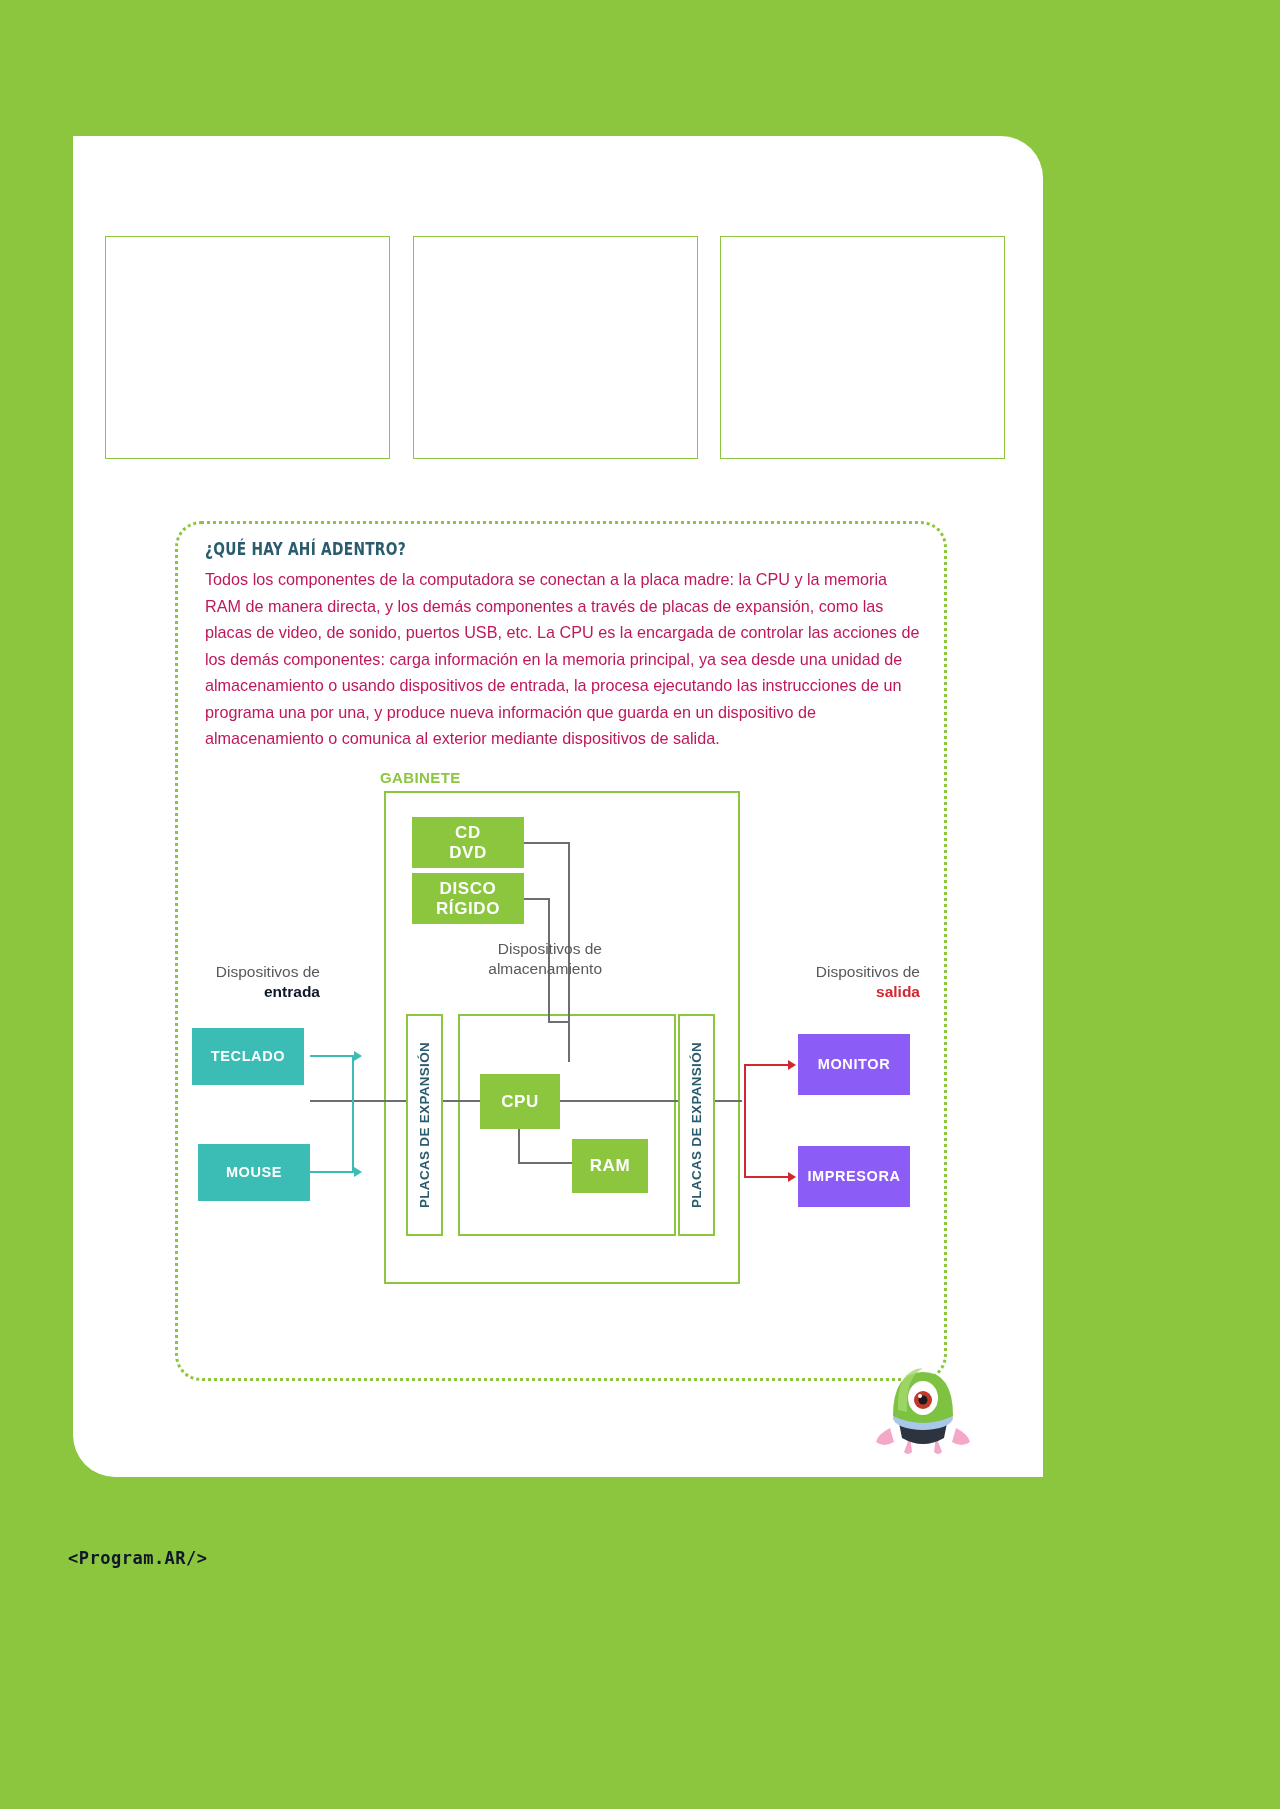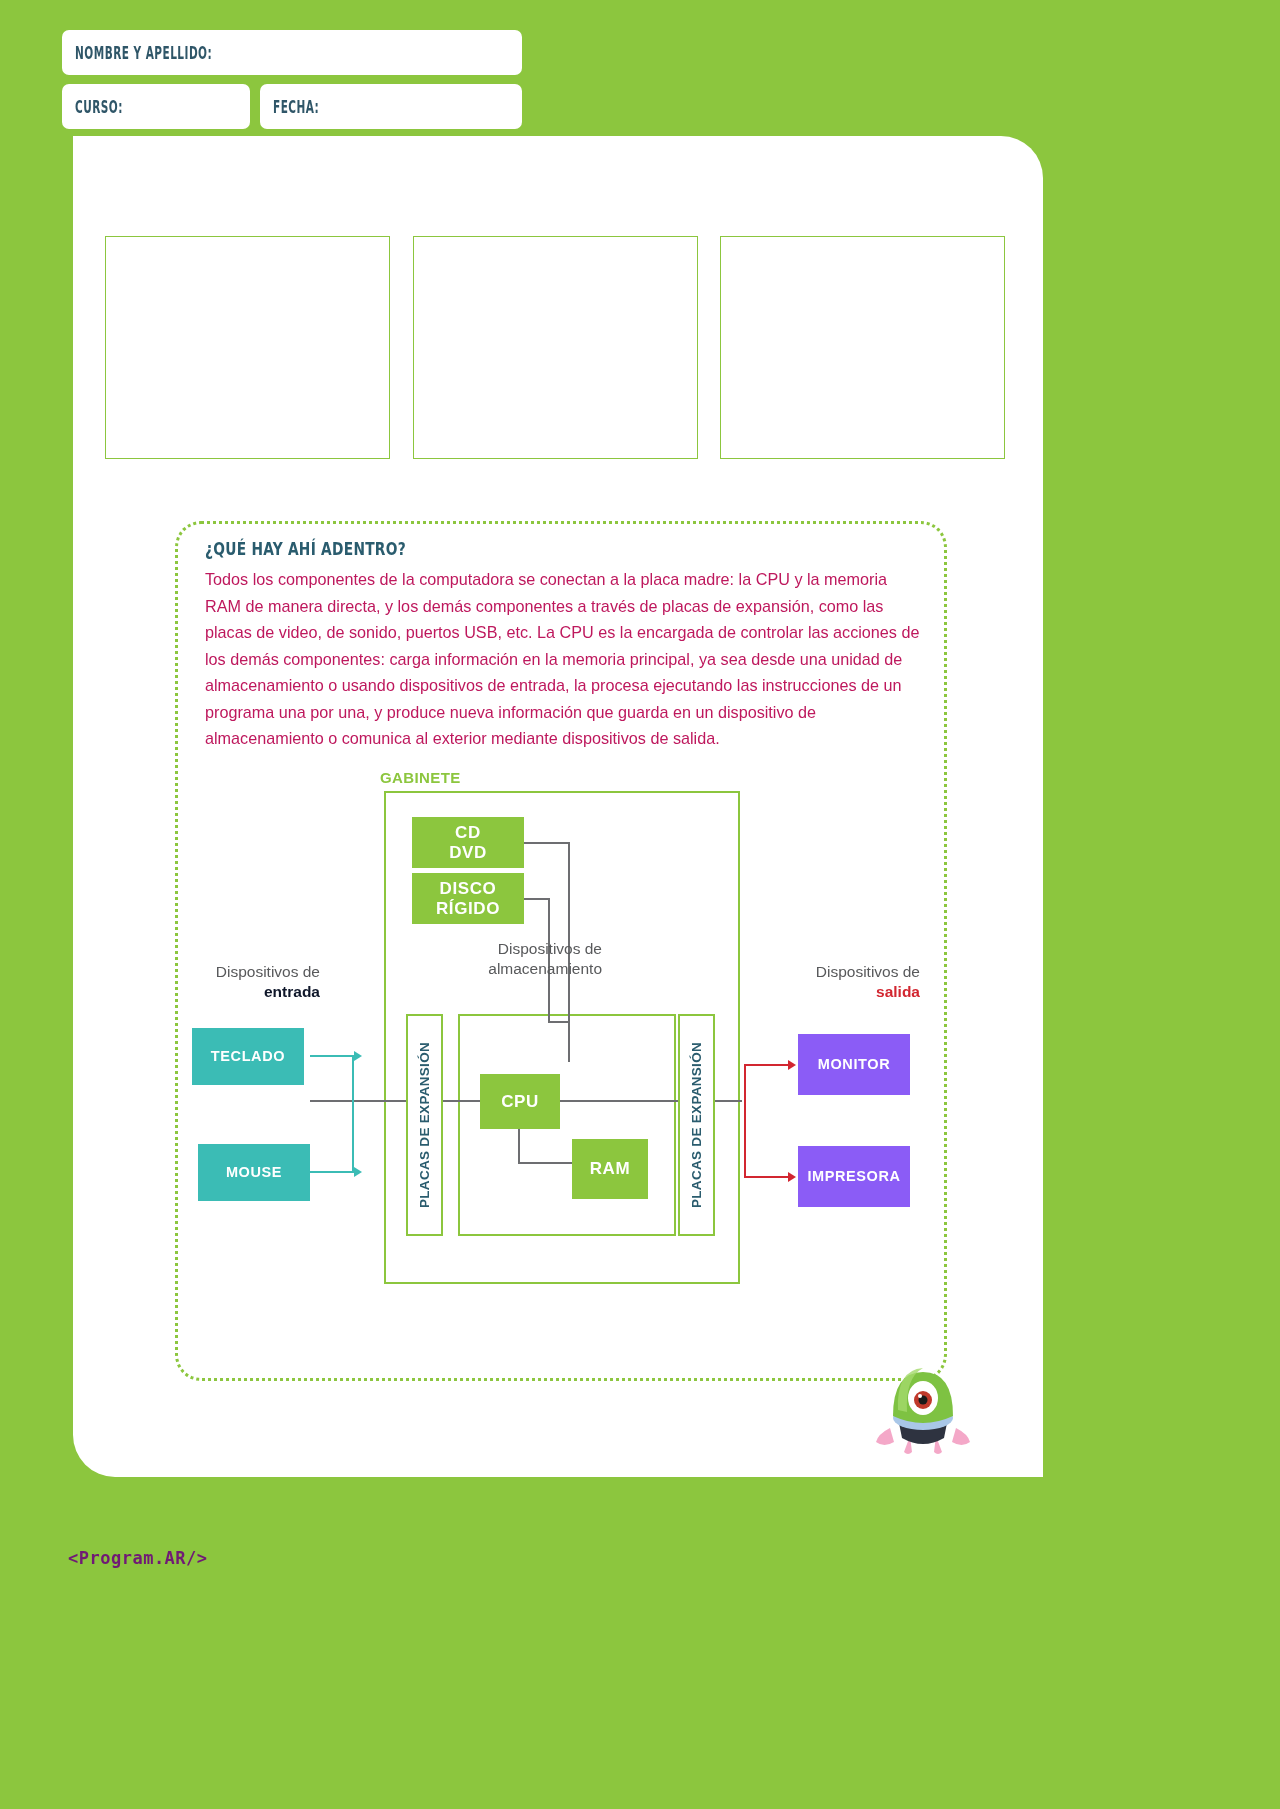--- a/index.html
+++ b/index.html
@@ -176,21 +176,21 @@
     letter-spacing: 0.6px;
     line-height: 1.12;
   }
   .node-green { background: #8CC63E; }
   .node-teal  { background: #3BBCB5; }
   .node-red   { background: #8b5cf6; }
 
   .n-cd      { left: 234px; top: 48px;  width: 112px; height: 51px; font-size: 17px; }
   .n-disco   { left: 234px; top: 104px; width: 112px; height: 51px; font-size: 17px; }
   .n-cpu     { left: 302px; top: 305px; width: 80px;  height: 55px; font-size: 17px; }
-  .n-ram     { left: 394px; top: 370px; width: 76px;  height: 60px; font-size: 17px; }
+  .n-ram     { left: 394px; top: 370px; width: 76px;  height: 54px; font-size: 17px; }
   .n-teclado { left: 14px;  top: 259px; width: 112px; height: 57px; font-size: 14.5px; }
   .n-mouse   { left: 20px;  top: 375px; width: 112px; height: 57px; font-size: 14.5px; }
   .n-monitor { left: 620px; top: 265px; width: 112px; height: 61px; font-size: 14.5px; }
   .n-impre   { left: 620px; top: 377px; width: 112px; height: 61px; font-size: 14.5px; }
 
   .placas {
     position: absolute;
     width: 37px;
     height: 222px;
     border: 2px solid #8CC63E;
@@ -243,42 +243,29 @@
   }
 
   
   .footer-logo {
     position: absolute;
     left: 68px;
     top: 1548px;
     font-family: "DejaVu Sans Mono", "Liberation Mono", monospace;
     font-size: 17px;
     font-weight: 700;
-    color: #701a75;
+    color: #0f172a;
     letter-spacing: 0.5px;
   }
 </style>
 </head>
 <body>
 
 <div class="page">
 
-  <div class="header-fields">
-    <div class="field">
-      <span class="field-label">NOMBRE Y APELLIDO:</span>
-    </div>
-    <div class="field-row2">
-      <div class="field field-curso">
-        <span class="field-label">CURSO:</span>
-      </div>
-      <div class="field field-fecha">
-        <span class="field-label">FECHA:</span>
-      </div>
-    </div>
-  </div>
 
   <div class="sheet">
 
 
     <div class="boxes-row">
       <div class="draw-box"></div>
       <div class="draw-box"></div>
       <div class="draw-box"></div>
     </div>
 

